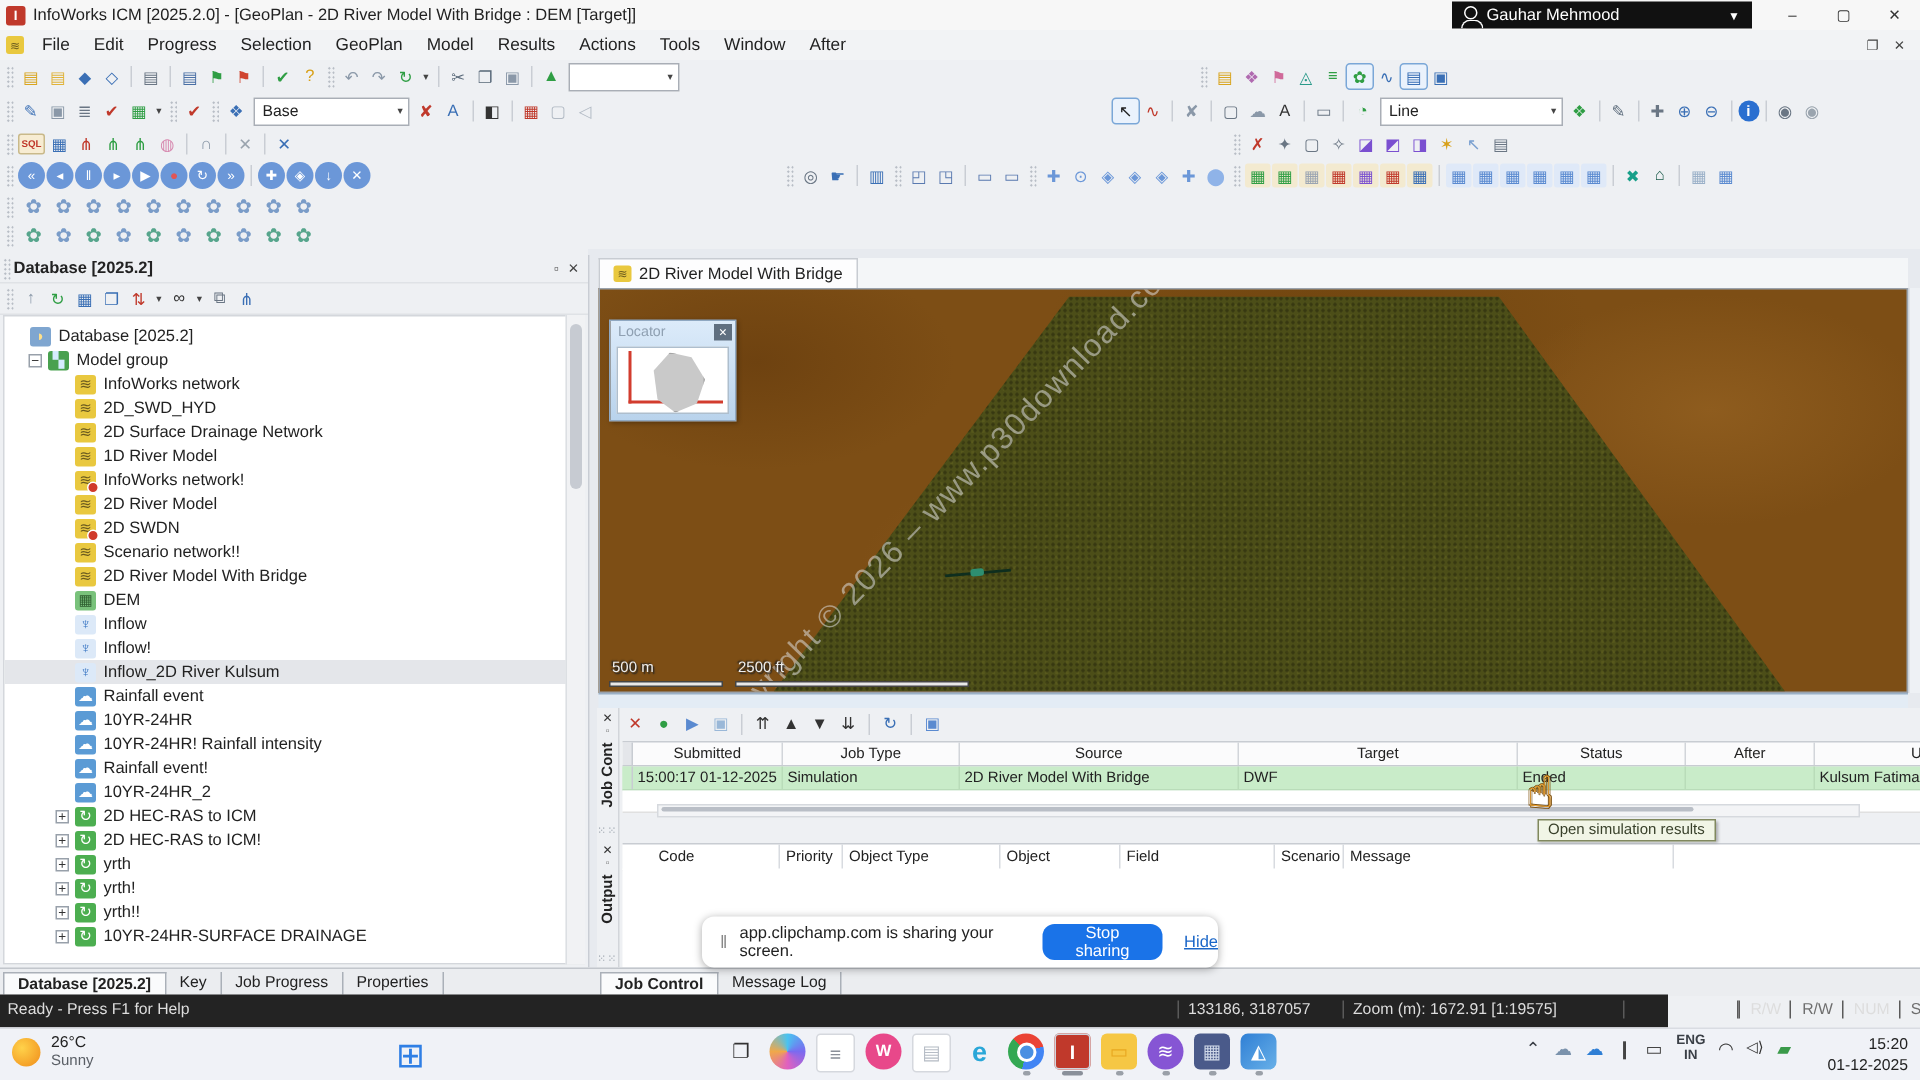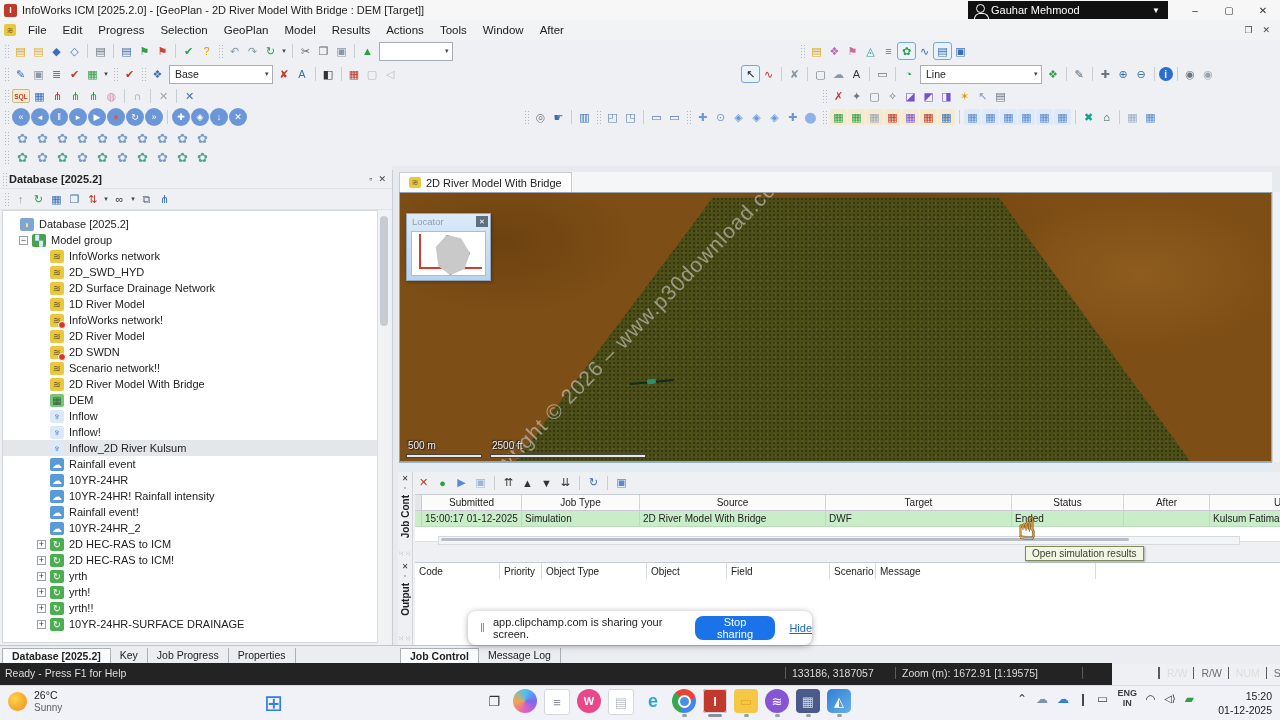--- a/index.html
+++ b/index.html
@@ -118,21 +118,21 @@
   .jth{border-right:1px solid #d2d5da;display:flex;align-items:center;justify-content:center;flex:none;
        overflow:hidden;white-space:nowrap;box-sizing:border-box;}
   .jrowsel{width:6px;background:#e4e6ea;border-right:1px solid #c8ccd2;flex:none;}
   .jrow{display:flex;background:#c9ecc9;height:15px;border-bottom:1px solid #b9dcb9;}
   .jtd{border-right:1px solid #b9dcb9;display:flex;align-items:center;padding-left:3px;flex:none;overflow:hidden;
        white-space:nowrap;box-sizing:border-box;}
   .jrow2{display:flex;background:#fff;height:14px;border-bottom:1px solid #e0e0e0;}
   .jscroll{position:absolute;left:40px;top:64px;width:800px;height:7px;background:#f3f4f6;border:1px solid #d6d9de;}
   .jthumb{position:absolute;left:2px;top:1px;width:86%;height:3px;background:#b9bec6;border-radius:2px;}
   .ohead{position:absolute;left:17px;top:2px;right:0;display:flex;background:#fff;height:17px;font-size:10px;
-         border-top:1px solid #c8ccd2;border-bottom:1px solid #dadde2;}
+         border-top:1px solid #c8ccd2;border-bottom:1px solid #dadde2;padding-left:20px;}
   .oth{border-right:1px solid #d8dbe0;display:flex;align-items:center;padding-left:4px;flex:none;overflow:hidden;
        white-space:nowrap;box-sizing:border-box;}
   .obody{position:absolute;left:17px;top:19px;right:0;bottom:0;background:#fff;}
   
   .sharebar{position:absolute;left:468px;top:611px;width:344px;height:34px;background:#fff;border-radius:8px;
             box-shadow:0 1px 6px rgba(0,0,0,.35);display:flex;align-items:center;z-index:30;font-size:11px;}
   .pauseico{color:#888;font-size:12px;margin:0 8px 0 12px;}
   .stopbtn{background:#1a73e8;color:#fff;border:none;border-radius:8px;height:24px;padding:0 12px;font-size:11px;
            margin-left:10px;font-family:inherit;}
   .hidelink{color:#1a66c8;text-decoration:underline;margin-left:14px;}

